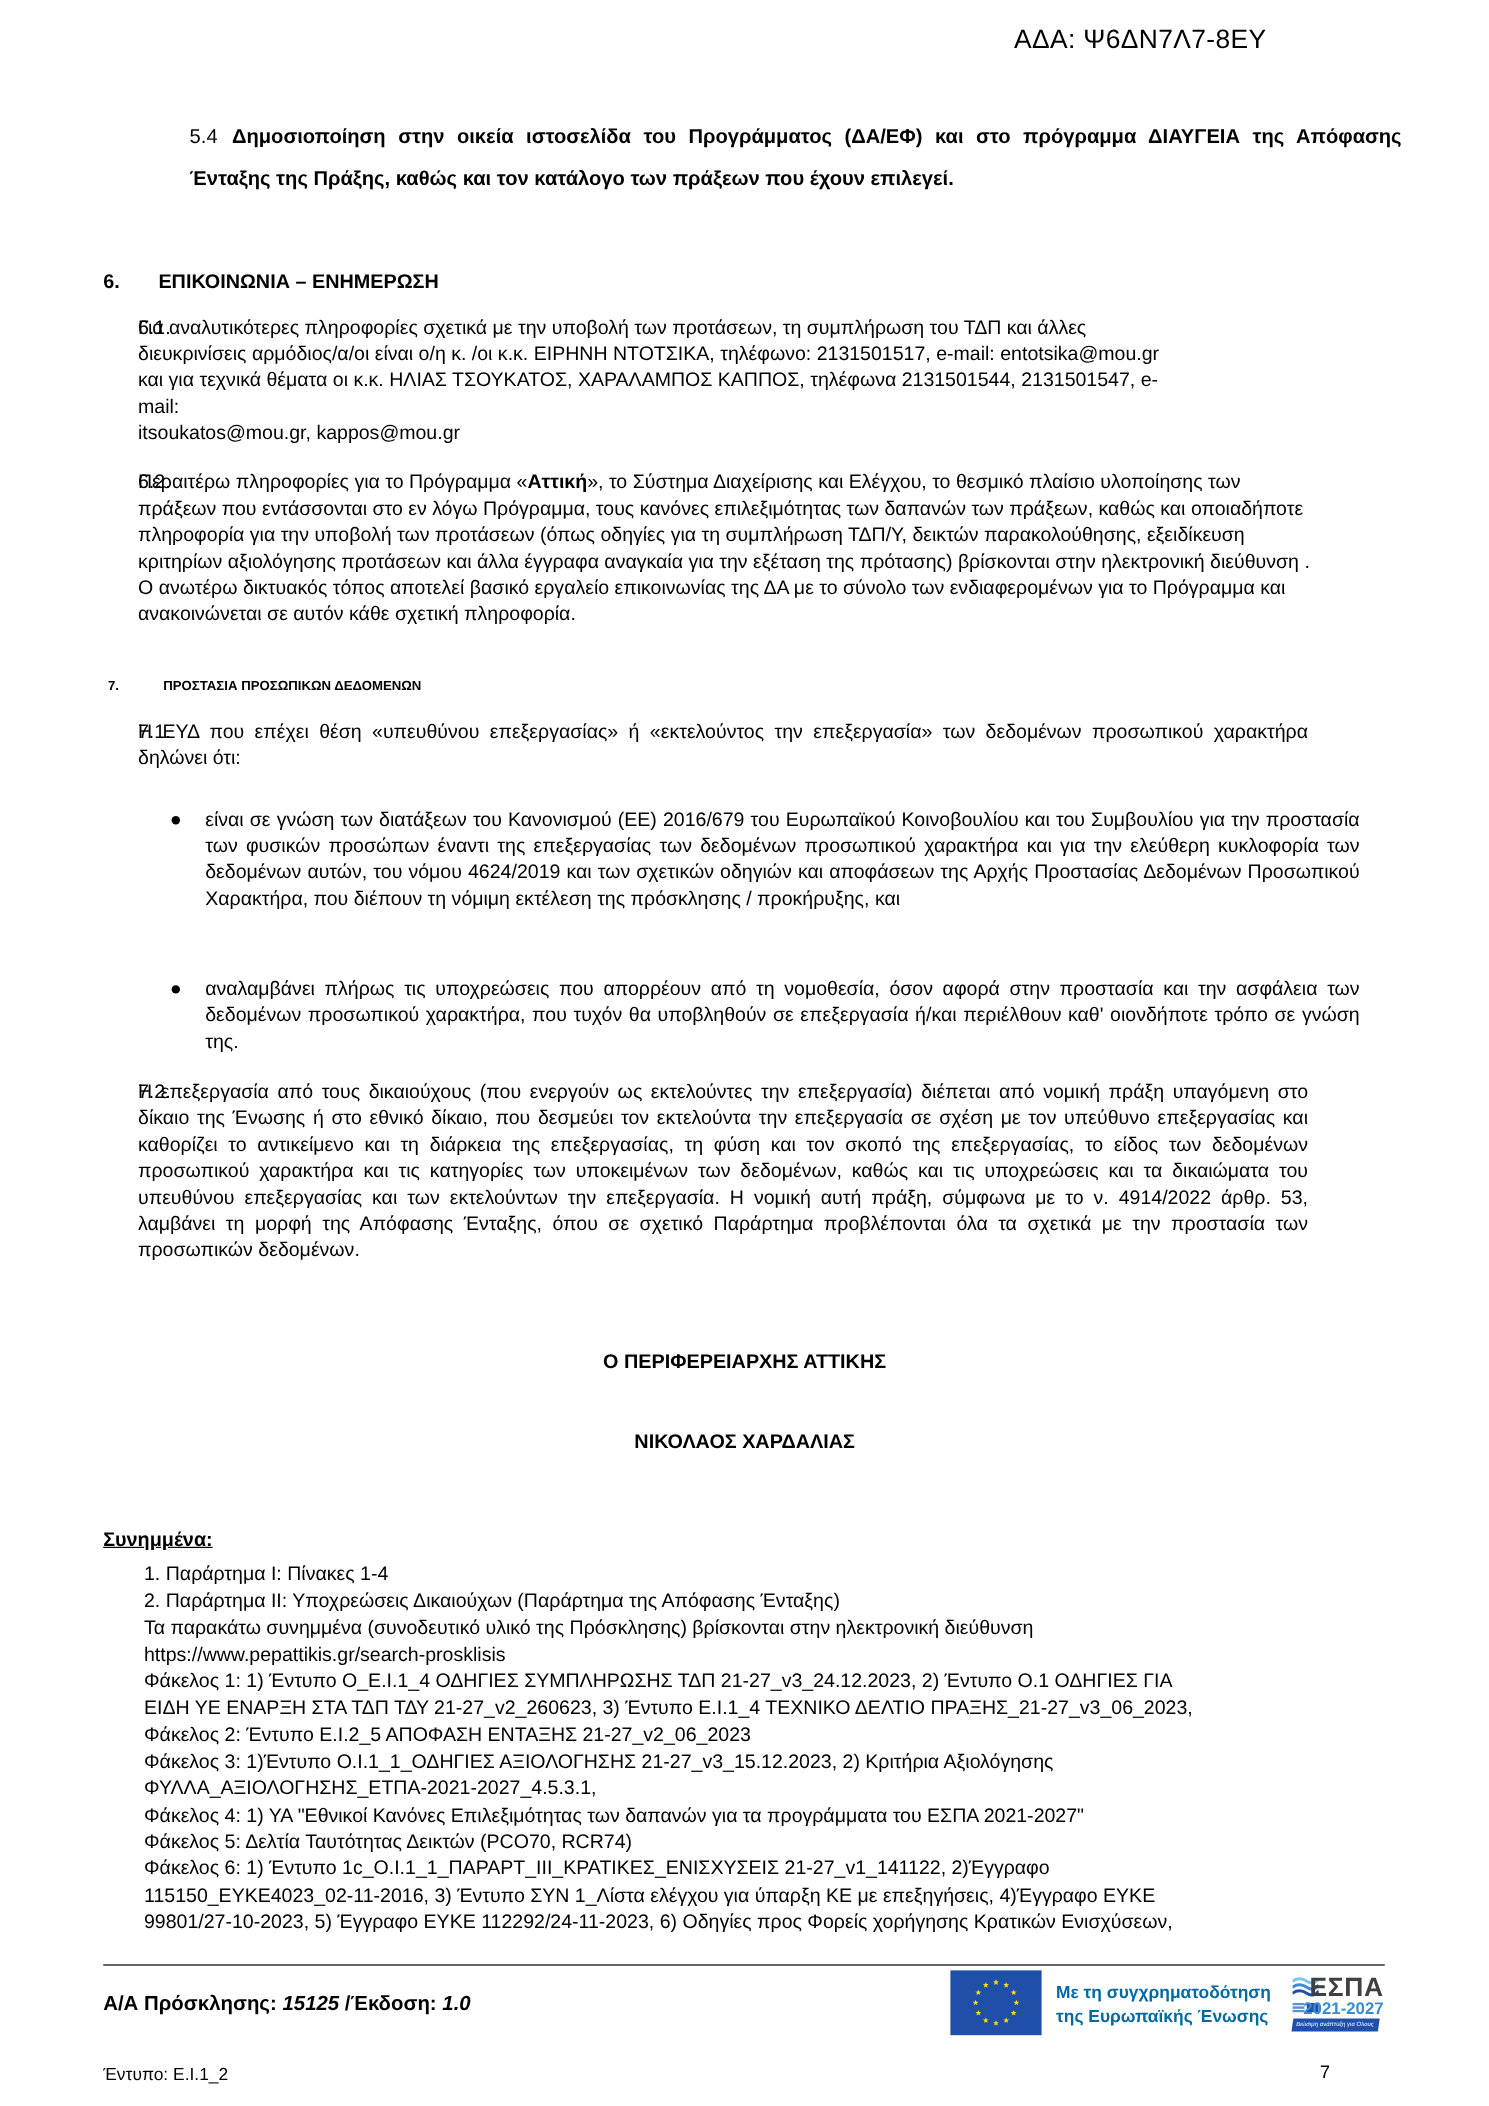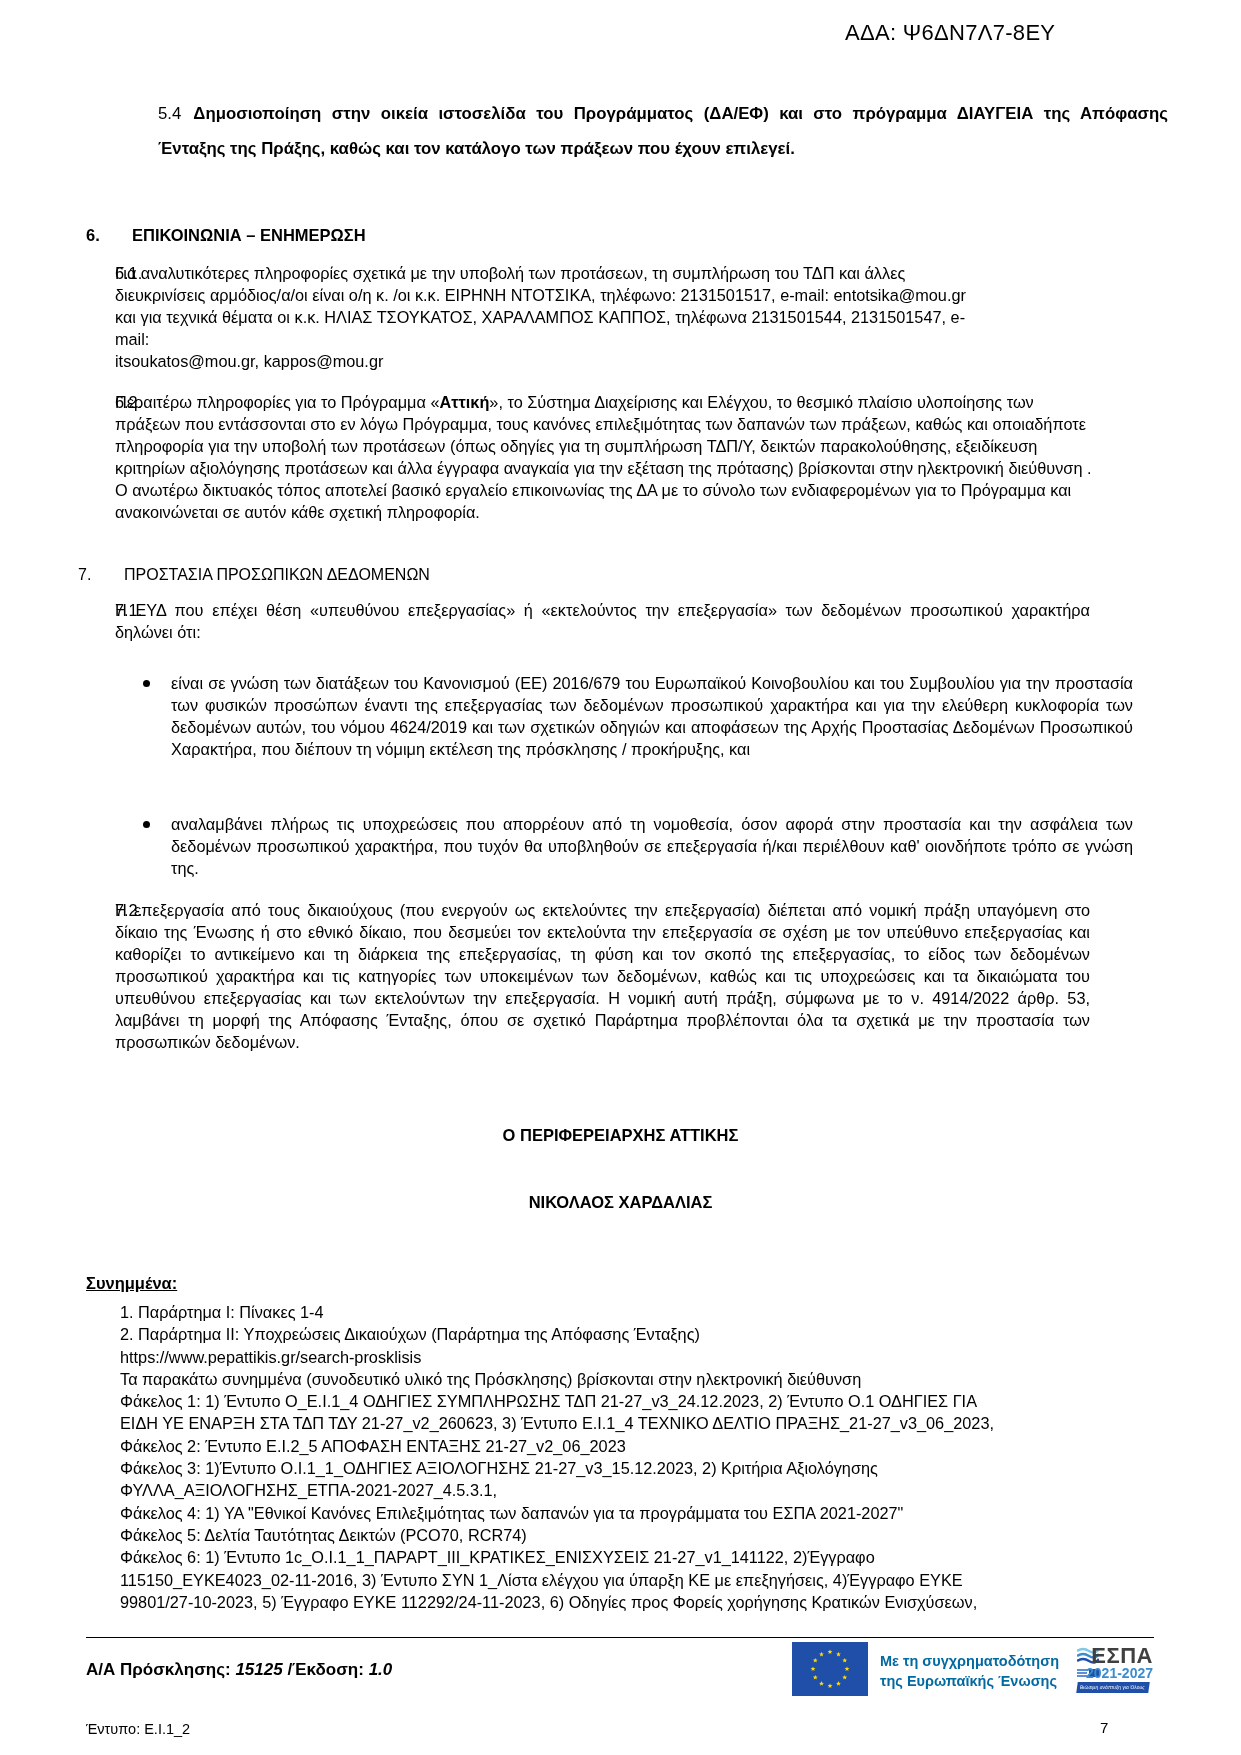--- a/index.html
+++ b/index.html
@@ -9,21 +9,21 @@
   .ada { left: 845px; top: 20px; font-size: 22px; letter-spacing: 0.3px; }
   .p { font-size: 16.3px; line-height: 22px; }
   .bold { font-weight: bold; }
   .justify { text-align: justify; }
 
   .s54 { left: 158px; top: 96px; width: 1010px; line-height: 35px; font-size: 16.8px; }
   .s54 .num { font-weight: normal; margin-right: 12px; }
 
   .h6 { left: 86px; top: 226px; font-size: 16.5px; font-weight: bold; }
   .h6 .num, .h7 .num { display: inline-block; width: 46px; }
-  .h7 { left: 78px; top: 566px; font-size: 16px; font-weight: normal; }
+  .h7 { left: 90px; top: 566px; font-size: 11px; font-weight: bold; }
 
   .item { left: 115px; width: 1020px; }
   .item .num { position: absolute; left: 0; top: 0; }
   .item .txt { }
 
   .i61 { top: 262px; }
   .i61 .txt { width: 990px; }
   .i62 { top: 391px; }
   .i62 .txt { width: 980px; }
 
@@ -115,22 +115,22 @@
   <div class="txt">Η επεξεργασία από τους δικαιούχους (που ενεργούν ως εκτελούντες την επεξεργασία) διέπεται από νομική πράξη υπαγόμενη στο δίκαιο της Ένωσης ή στο εθνικό δίκαιο, που δεσμεύει τον εκτελούντα την επεξεργασία σε σχέση με τον υπεύθυνο επεξεργασίας και καθορίζει το αντικείμενο και τη διάρκεια της επεξεργασίας, τη φύση και τον σκοπό της επεξεργασίας, το είδος των δεδομένων προσωπικού χαρακτήρα και τις κατηγορίες των υποκειμένων των δεδομένων, καθώς και τις υποχρεώσεις και τα δικαιώματα του υπευθύνου επεξεργασίας και των εκτελούντων την επεξεργασία. Η νομική αυτή πράξη, σύμφωνα με το ν. 4914/2022 άρθρ. 53, λαμβάνει τη μορφή της Απόφασης Ένταξης, όπου σε σχετικό Παράρτημα προβλέπονται όλα τα σχετικά με την προστασία των προσωπικών δεδομένων.</div>
 </div>
 
 <div class="abs sig1">Ο ΠΕΡΙΦΕΡΕΙΑΡΧΗΣ ΑΤΤΙΚΗΣ</div>
 <div class="abs sig2">ΝΙΚΟΛΑΟΣ ΧΑΡΔΑΛΙΑΣ</div>
 
 <div class="abs att-title">Συνημμένα:</div>
 <div class="abs att-list">
   <span class="li">1.  Παράρτημα Ι: Πίνακες 1-4</span>
   <span class="li">2.  Παράρτημα ΙΙ: Υποχρεώσεις Δικαιούχων  (Παράρτημα της Απόφασης Ένταξης)</span>
+  <span class="li">Τα παρακάτω συνημμένα (συνοδευτικό υλικό της Πρόσκλησης) βρίσκονται στην ηλεκτρονική διεύθυνση</span>
   <span class="li">https://www.pepattikis.gr/search-prosklisis</span>
-  <span class="li">Τα παρακάτω συνημμένα (συνοδευτικό υλικό της Πρόσκλησης) βρίσκονται στην ηλεκτρονική διεύθυνση</span>
   <span class="li">Φάκελος 1: 1) Έντυπο Ο_Ε.Ι.1_4 ΟΔΗΓΙΕΣ ΣΥΜΠΛΗΡΩΣΗΣ ΤΔΠ 21-27_v3_24.12.2023, 2) Έντυπο Ο.1 ΟΔΗΓΙΕΣ ΓΙΑ</span>
   <span class="li">ΕΙΔΗ ΥΕ ΕΝΑΡΞΗ ΣΤΑ ΤΔΠ ΤΔΥ 21-27_v2_260623, 3) Έντυπο Ε.Ι.1_4 ΤΕΧΝΙΚΟ ΔΕΛΤΙΟ ΠΡΑΞΗΣ_21-27_v3_06_2023,</span>
   <span class="li">Φάκελος 2: Έντυπο Ε.Ι.2_5 ΑΠΟΦΑΣΗ ΕΝΤΑΞΗΣ 21-27_v2_06_2023</span>
   <span class="li">Φάκελος 3: 1)Έντυπο Ο.Ι.1_1_ΟΔΗΓΙΕΣ ΑΞΙΟΛΟΓΗΣΗΣ 21-27_v3_15.12.2023, 2) Κριτήρια Αξιολόγησης</span>
   <span class="li">ΦΥΛΛΑ_ΑΞΙΟΛΟΓΗΣΗΣ_ΕΤΠΑ-2021-2027_4.5.3.1,</span>
   <span class="li">Φάκελος 4: 1) ΥΑ "Εθνικοί Κανόνες Επιλεξιμότητας των δαπανών για τα προγράμματα του ΕΣΠΑ 2021-2027"</span>
   <span class="li">Φάκελος 5: Δελτία Ταυτότητας Δεικτών (PCO70, RCR74)</span>
   <span class="li">Φάκελος 6: 1) Έντυπο 1c_Ο.Ι.1_1_ΠΑΡΑΡΤ_ΙΙΙ_ΚΡΑΤΙΚΕΣ_ΕΝΙΣΧΥΣΕΙΣ 21-27_v1_141122, 2)Έγγραφο</span>
   <span class="li">115150_ΕΥΚΕ4023_02-11-2016,  3) Έντυπο ΣΥΝ 1_Λίστα ελέγχου για ύπαρξη ΚΕ με επεξηγήσεις, 4)Έγγραφο ΕΥΚΕ</span>
   <span class="li">99801/27-10-2023, 5) Έγγραφο ΕΥΚΕ 112292/24-11-2023, 6) Οδηγίες προς Φορείς χορήγησης Κρατικών Ενισχύσεων,</span>

